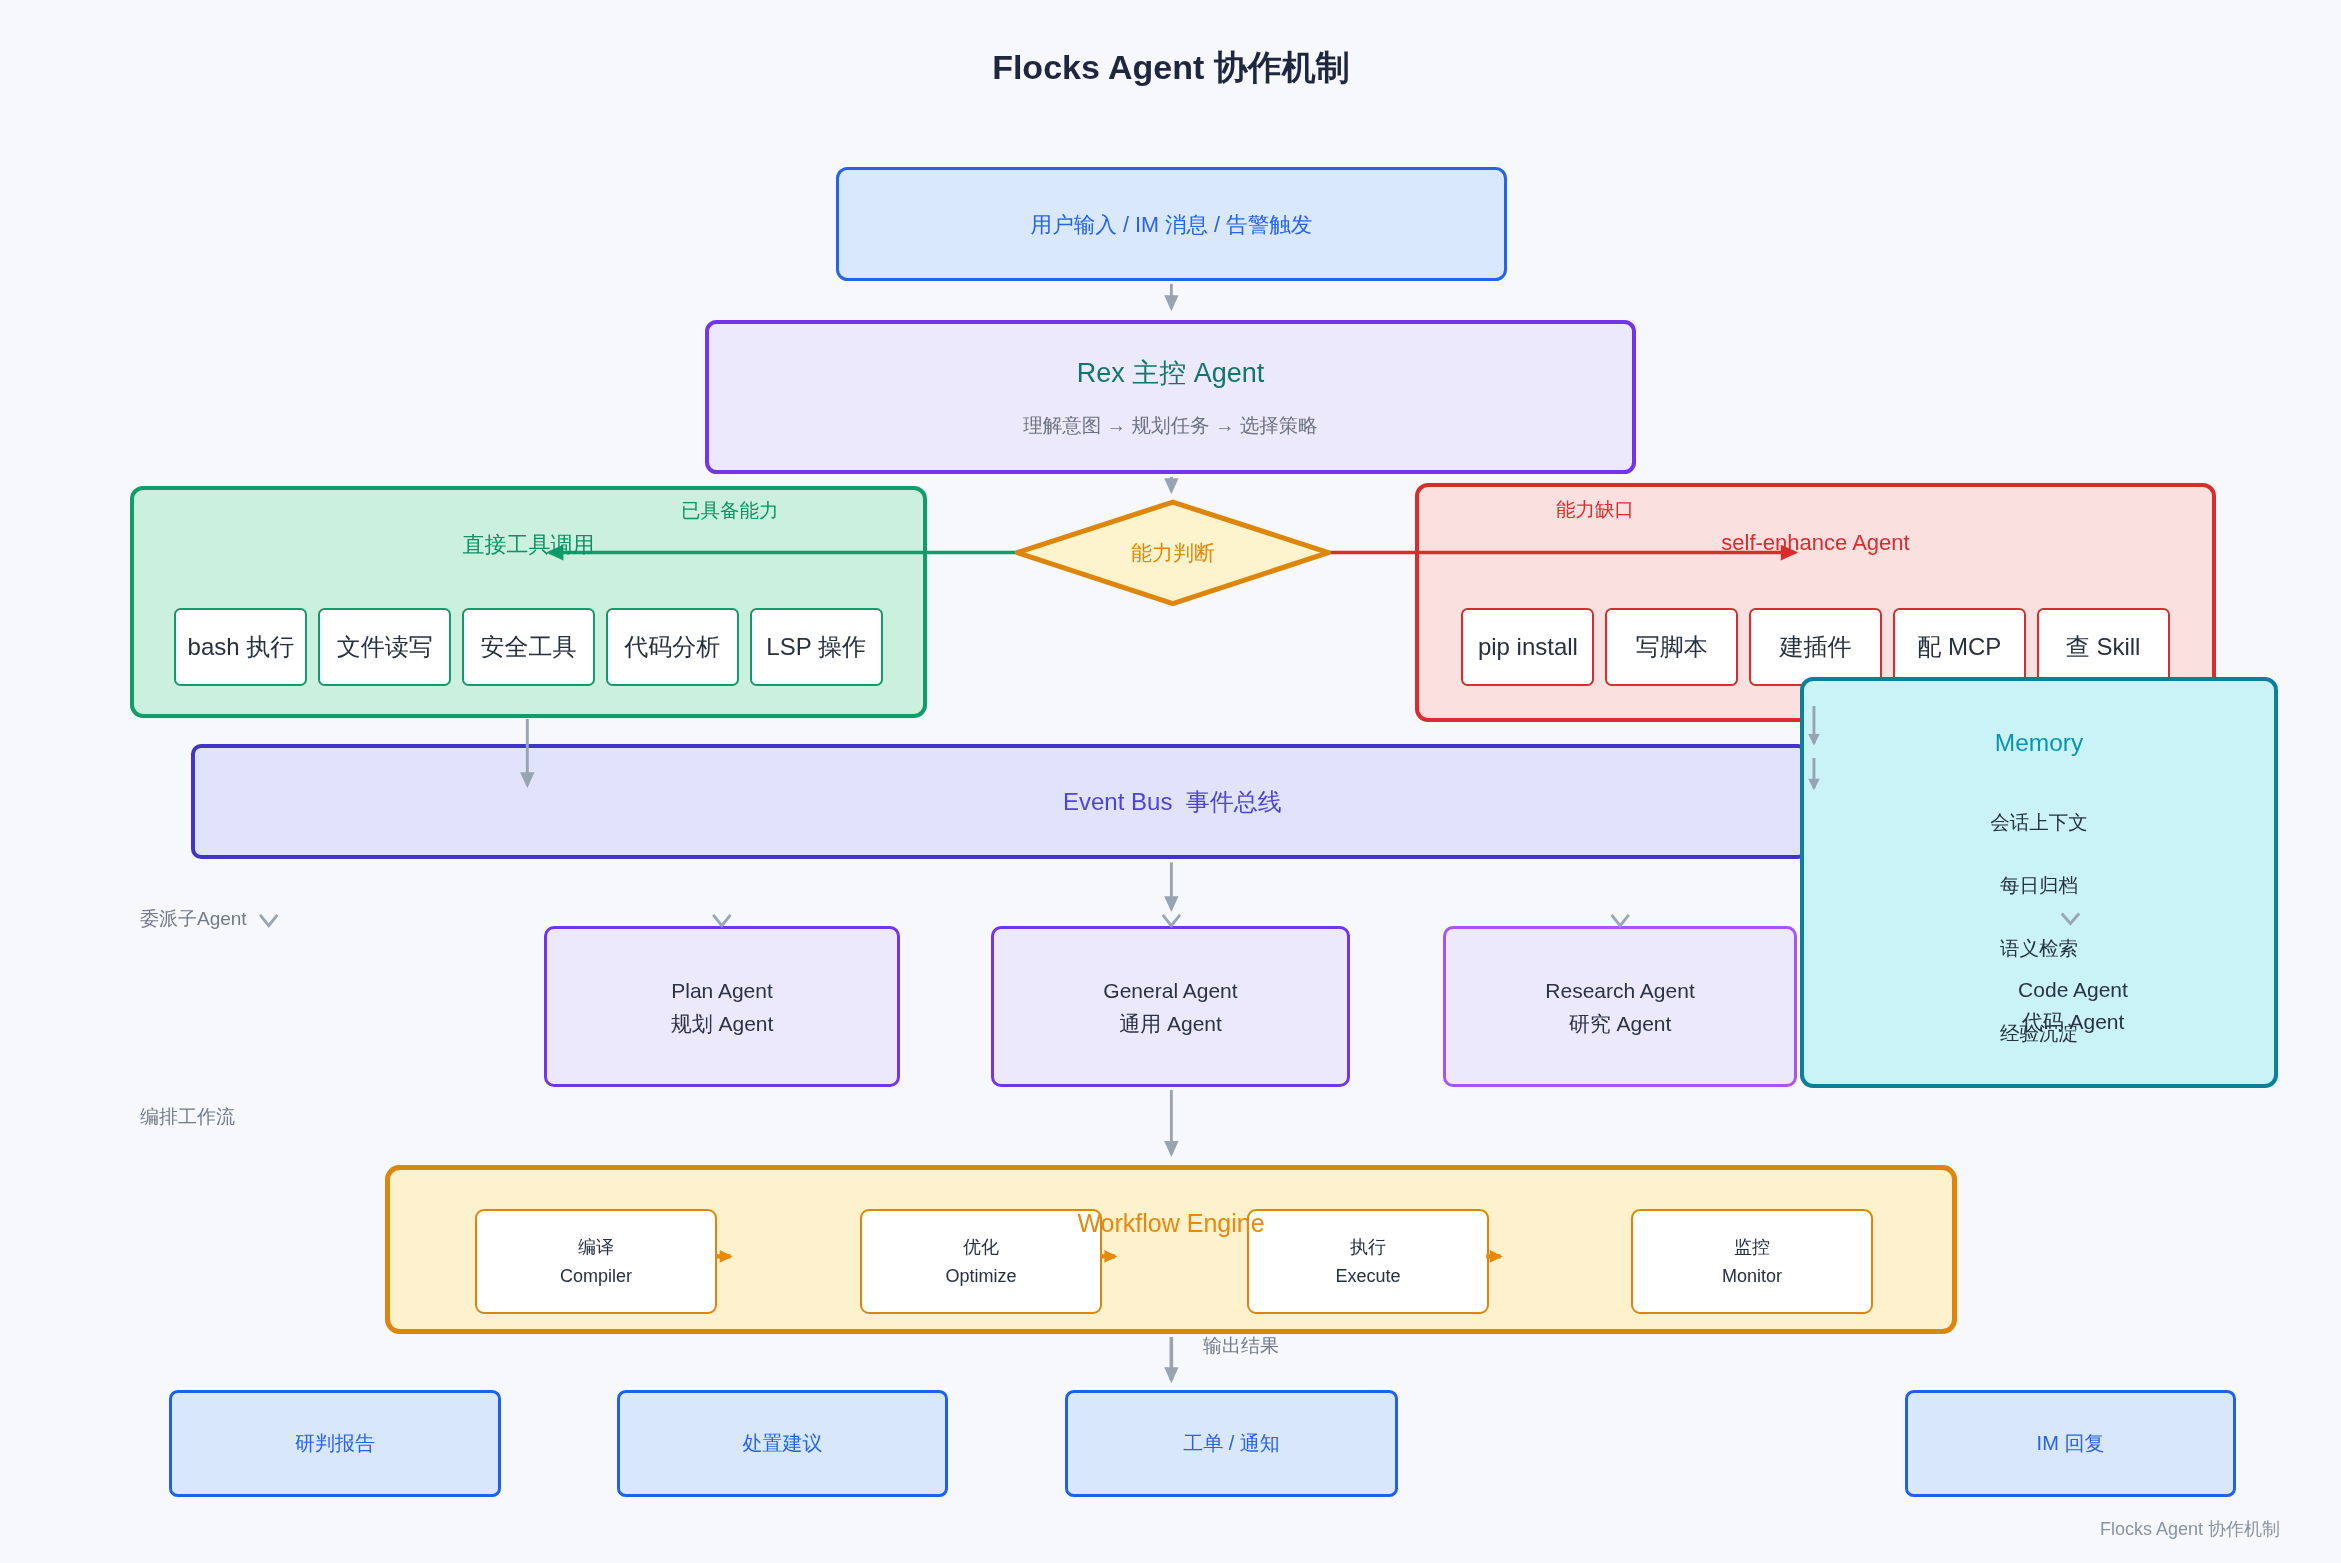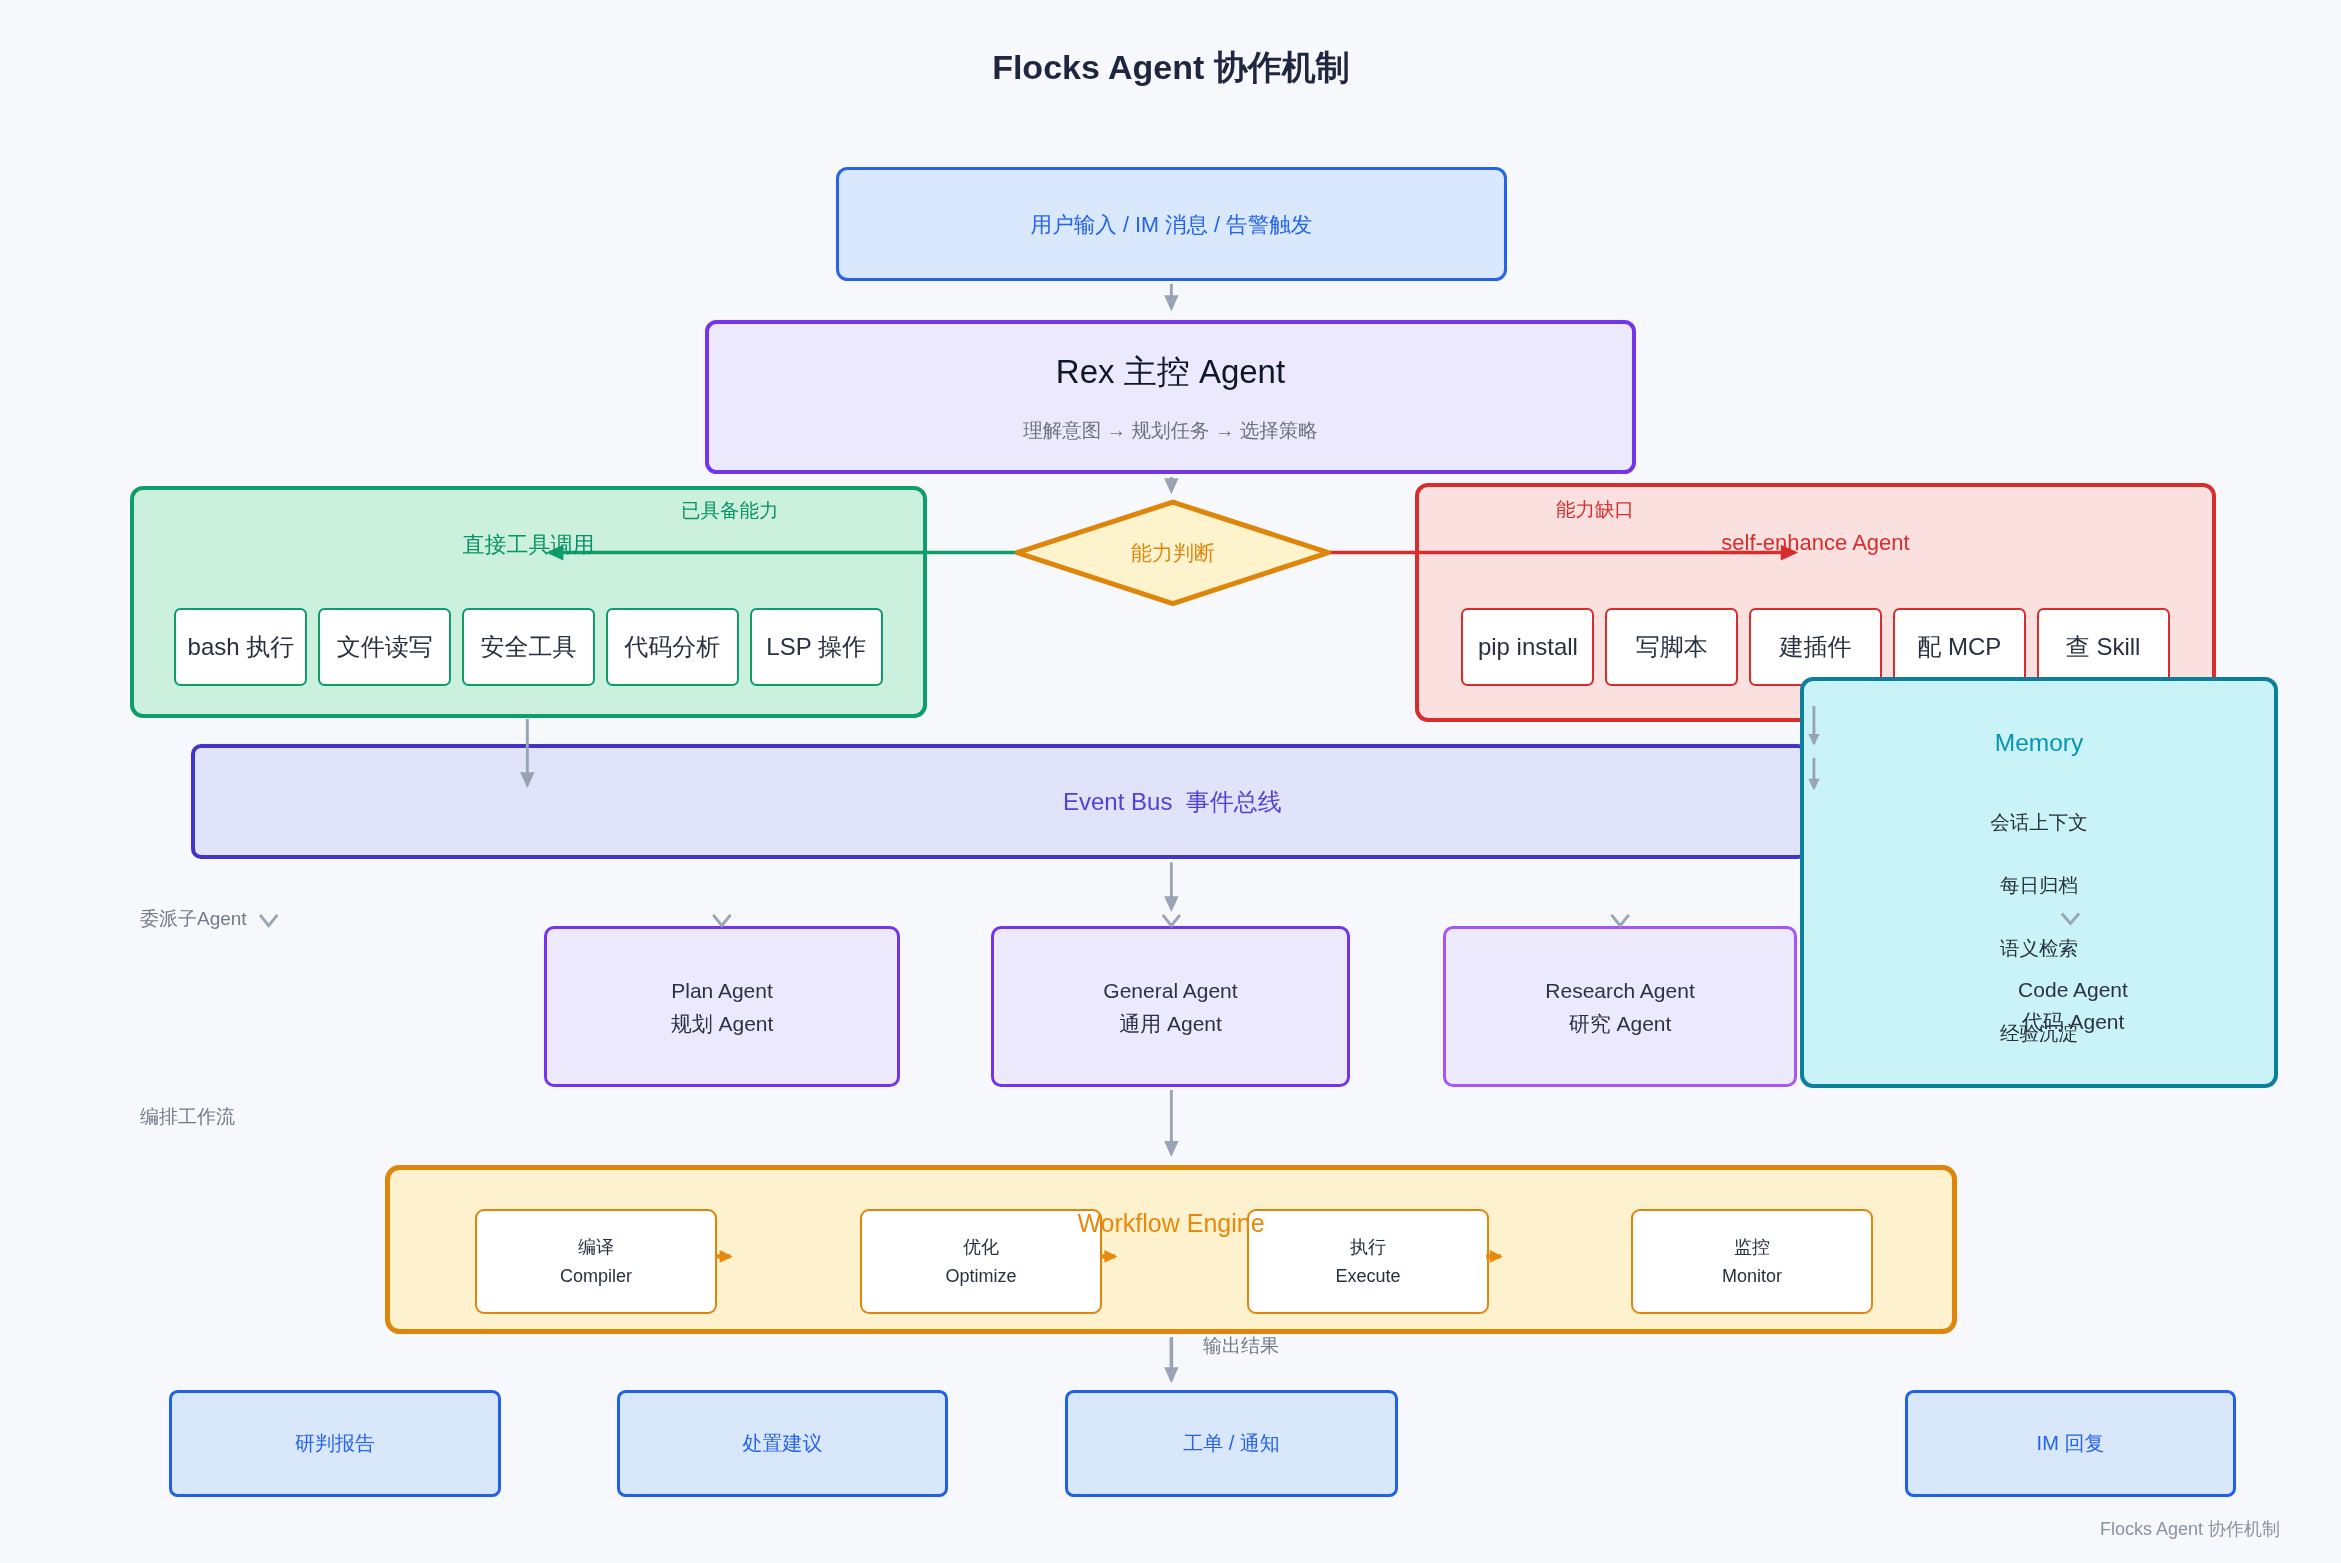--- a/index.html
+++ b/index.html
@@ -10,21 +10,21 @@
   .center-flex{display:flex;align-items:center;justify-content:center;text-align:center;}
   .col{flex-direction:column;}
 
   #page-title{left:0;top:45px;width:100%;text-align:center;font-size:34px;font-weight:600;color:#1f2740;z-index:1;}
 
   
   #input-node{left:836px;top:167px;width:671px;height:114px;background:#d9e8fc;border:3.6px solid #2563eb;border-radius:11.5px;color:#2563eb;font-size:21.6px;}
 
   
   #rex-node{left:705px;top:320px;width:931px;height:154px;background:#ece9fc;border:4.3px solid #7434ea;border-radius:11.5px;gap:21.6px;}
-  #rex-node .t{font-size:33px;color:#0f172a;}
+  #rex-node .t{font-size:27px;color:#0f766e;}
   #rex-node .s{font-size:19.5px;color:#6b7280;}
 
   
   #tools-node{left:130px;top:486px;width:797px;height:232px;background:#ccf0de;border:4.3px solid #0f9d6a;border-radius:13px;}
   .tag{position:absolute;font-size:19.5px;}
   #tools-tag{left:547px;top:7.2px;color:#0b9365;}
   .chip-row{position:absolute;left:0;width:100%;top:118px;display:flex;justify-content:center;gap:10.8px;}
   .chip{width:133px;height:78px;background:#ffffff;border-radius:6.5px;display:flex;align-items:center;justify-content:center;font-size:24px;color:#27303f;box-sizing:border-box;}
   .chip.g{border:2.2px solid #0f9d6a;}
   .chip.r{border:2.2px solid #d92c2c;}

